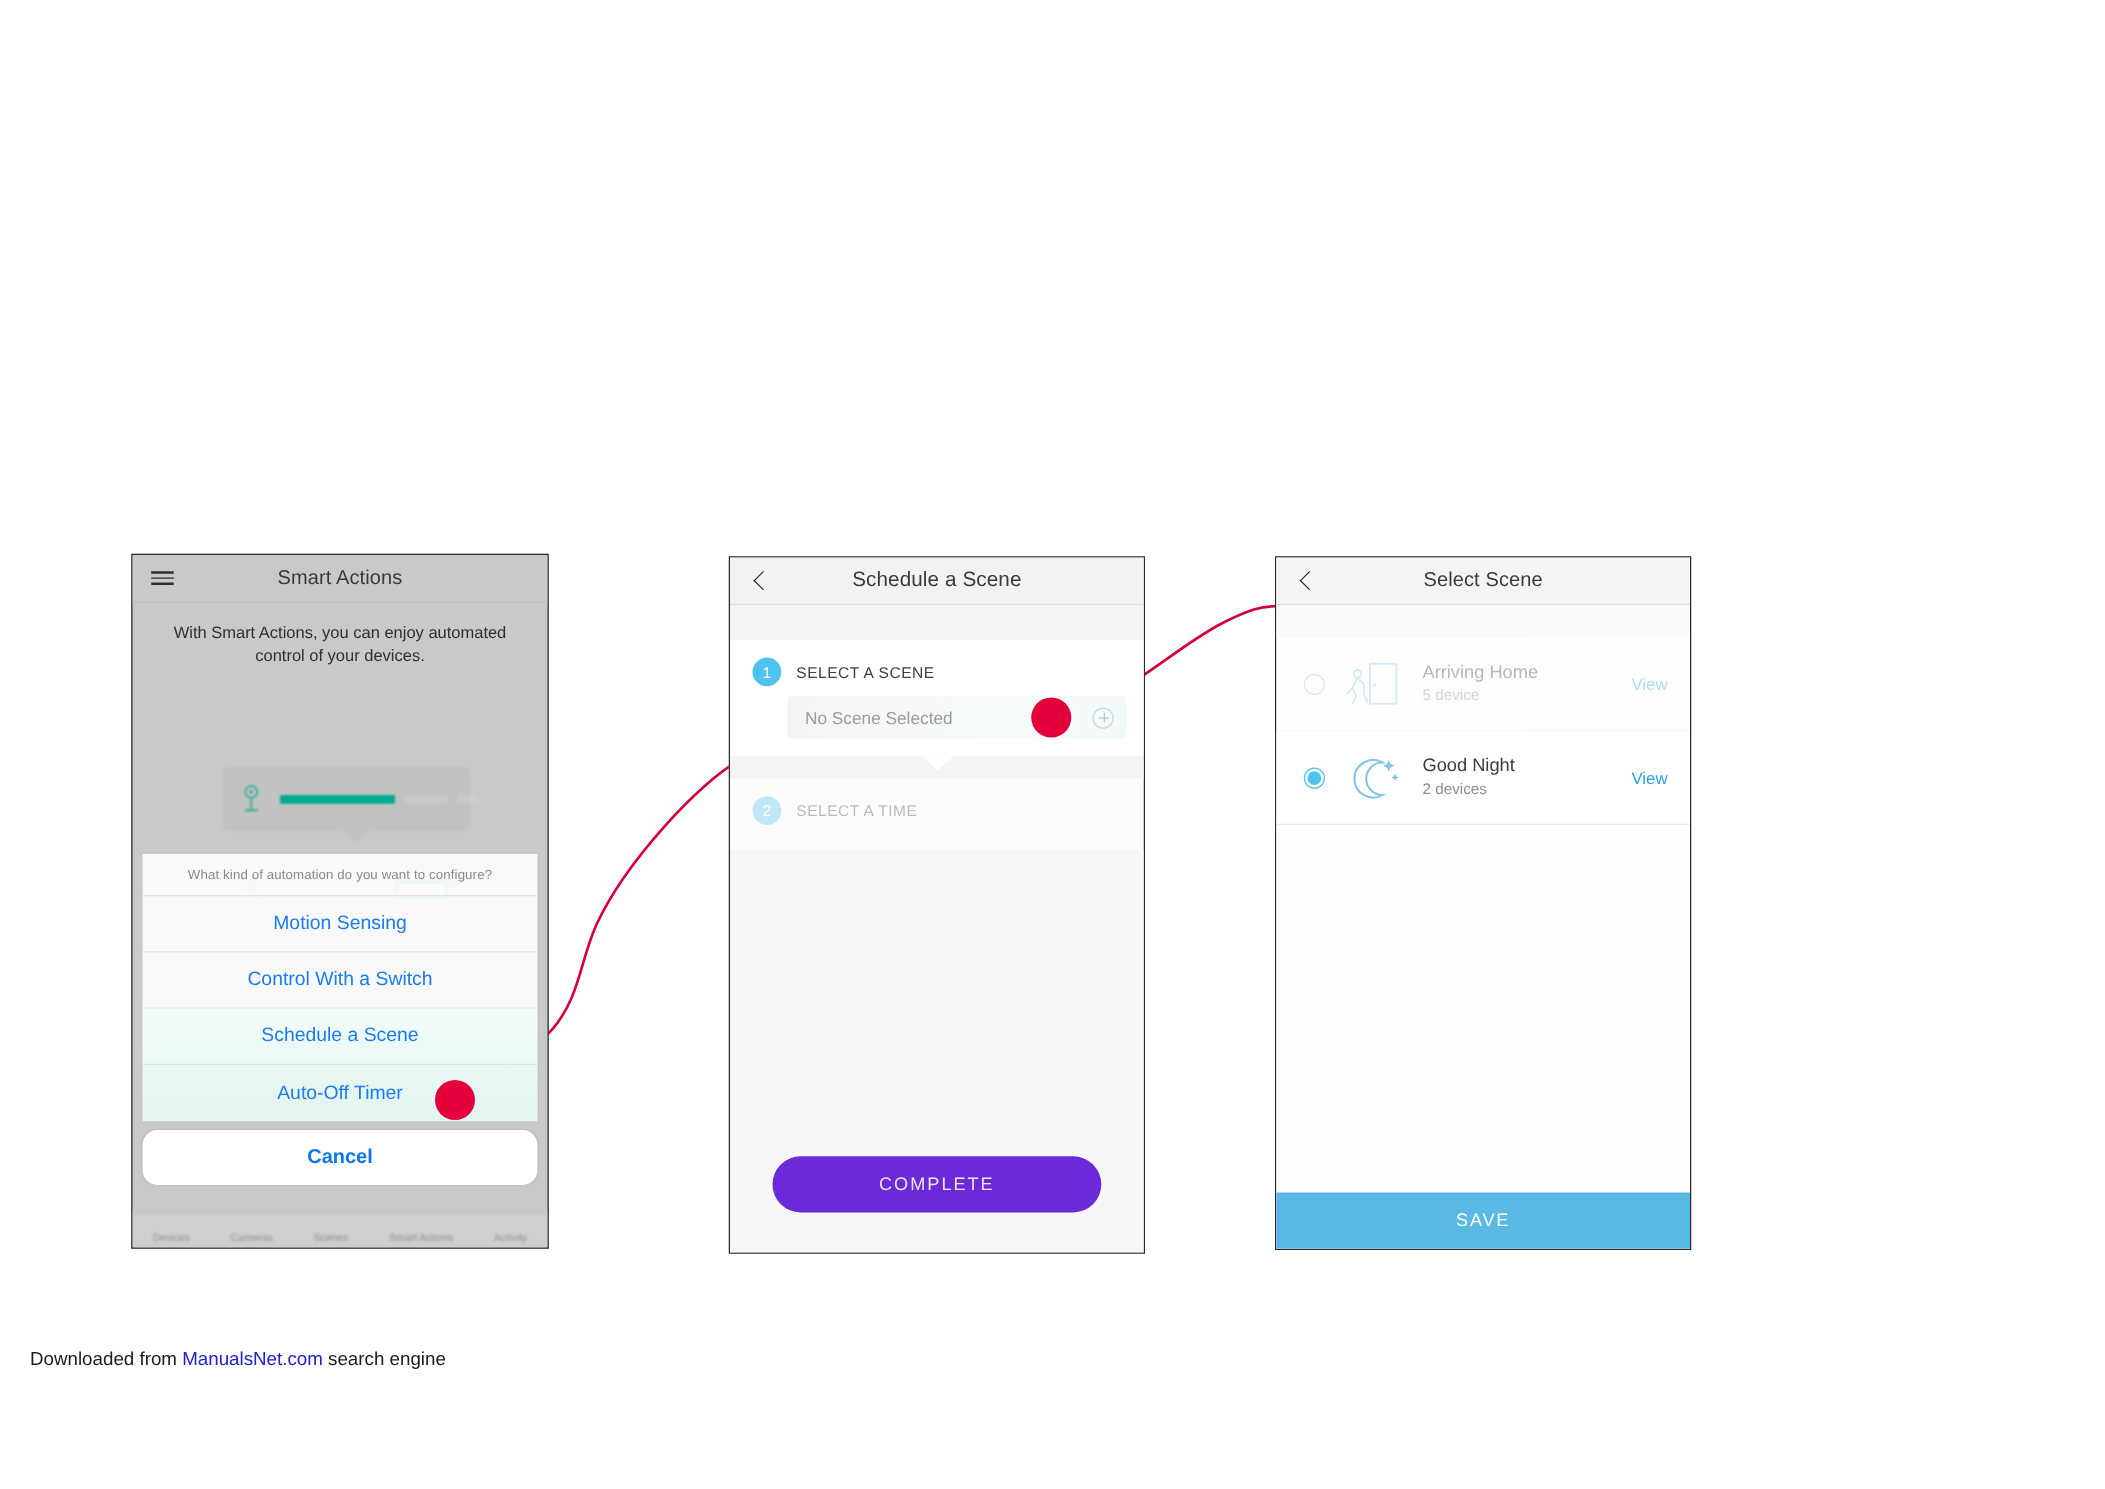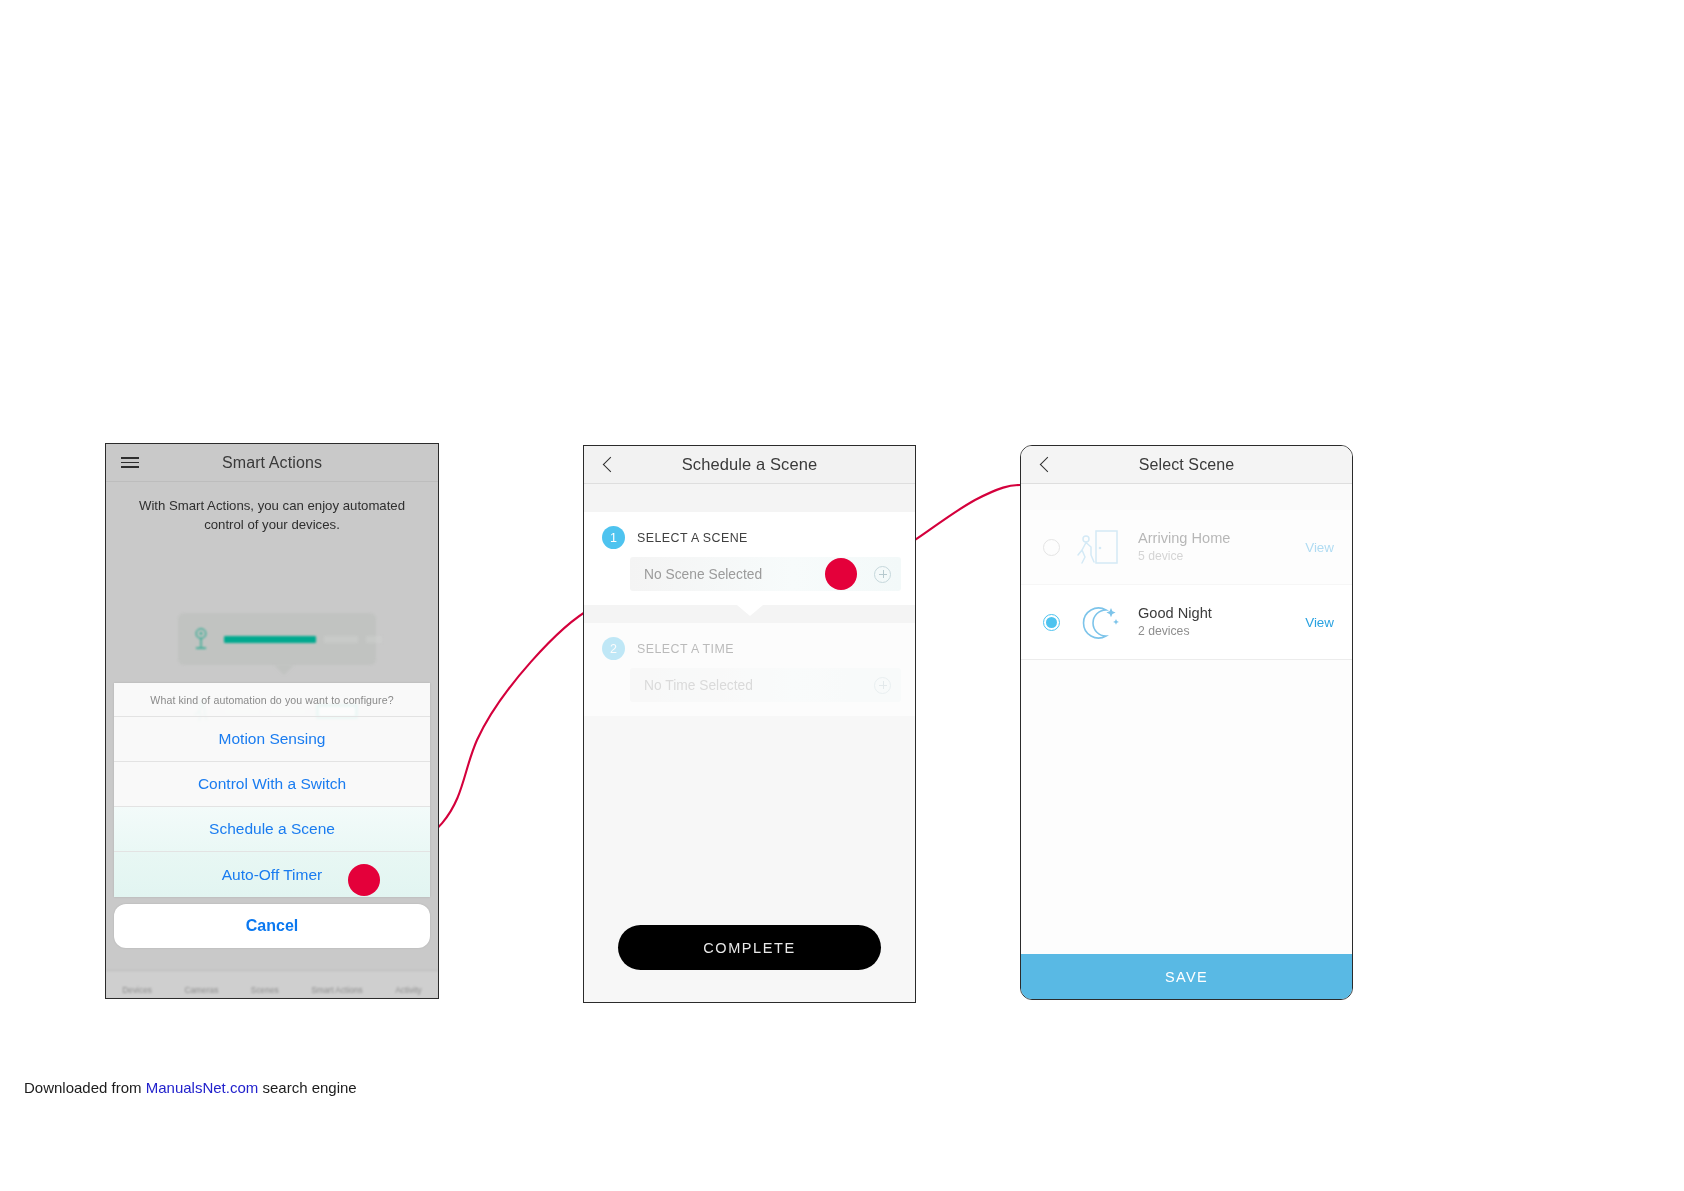--- a/index.html
+++ b/index.html
@@ -13,21 +13,21 @@
 
   
   .phone {
     position: absolute;
     background: #f7f7f7;
     border: 1px solid #2b2b2b;
     overflow: hidden;
   }
   #phone1 { left:105px; top:443px; width:334px; height:556px; background:#c9c9c9; }
   #phone2 { left:583px; top:445px; width:333px; height:558px; background:#fbfbfb; }
-  #phone3 { left:1020px; top:445px; width:333px; height:555px; background:#fdfdfd;border-radius:12px; }
+  #phone3 { left:1020px; top:445px; width:333px; height:555px; background:#fdfdfd; }
 
   
   .navbar {
     position: relative; height: 38px;
     display:flex; align-items:center; justify-content:center;
     border-bottom: 1px solid #dedede;
   }
   .navbar .title {
     font-size: 16px; color:#3a3a3a; letter-spacing: .1px;
   }
@@ -136,21 +136,21 @@
   .step-notch {
     position:absolute; left:50%; top:0; transform:translateX(-50%);
     width:0;height:0;border-left:13px solid transparent;border-right:13px solid transparent;
     border-top:11px solid #ffffff;
   }
   #p2-body-fill { flex:1; background:#f7f7f7; }
   #p2-complete-wrap {
     padding: 0 34px 32px 34px; background:#f7f7f7;
   }
   #p2-complete {
-    height:45px; border-radius:23px; background:#000000;
+    height:45px; border-radius:23px; background:#6d28d9;
     display:flex;align-items:center;justify-content:center;
     font-size:14.5px; color:#e8e8e8; letter-spacing:1.6px; cursor:pointer;
   }
   #phone2 .col { display:flex; flex-direction:column; height:100%; }
 
   
   #phone3 .navbar { background:#f4f4f4; }
   .p3-spacer { height:26px; background:#fafafa; }
   .scene-row {
     height:75px; display:flex; align-items:center; padding:0 18px 0 22px;
@@ -286,24 +286,20 @@
 
       <div class="step-gap">
         <div class="step-notch"></div>
       </div>
 
       <div class="step-block dim">
         <div class="step-head">
           <div class="step-badge">2</div>
           <div class="step-label">SELECT A TIME</div>
         </div>
-        <div class="step-value-row">
-          <div class="step-value">No Time Selected</div>
-          <div class="plus-ic"></div>
-        </div>
         <div style="height:14px;"></div>
       </div>
 
       <div id="p2-body-fill"></div>
 
       <div id="p2-complete-wrap">
         <div id="p2-complete">COMPLETE</div>
       </div>
     </div>
   </div>

